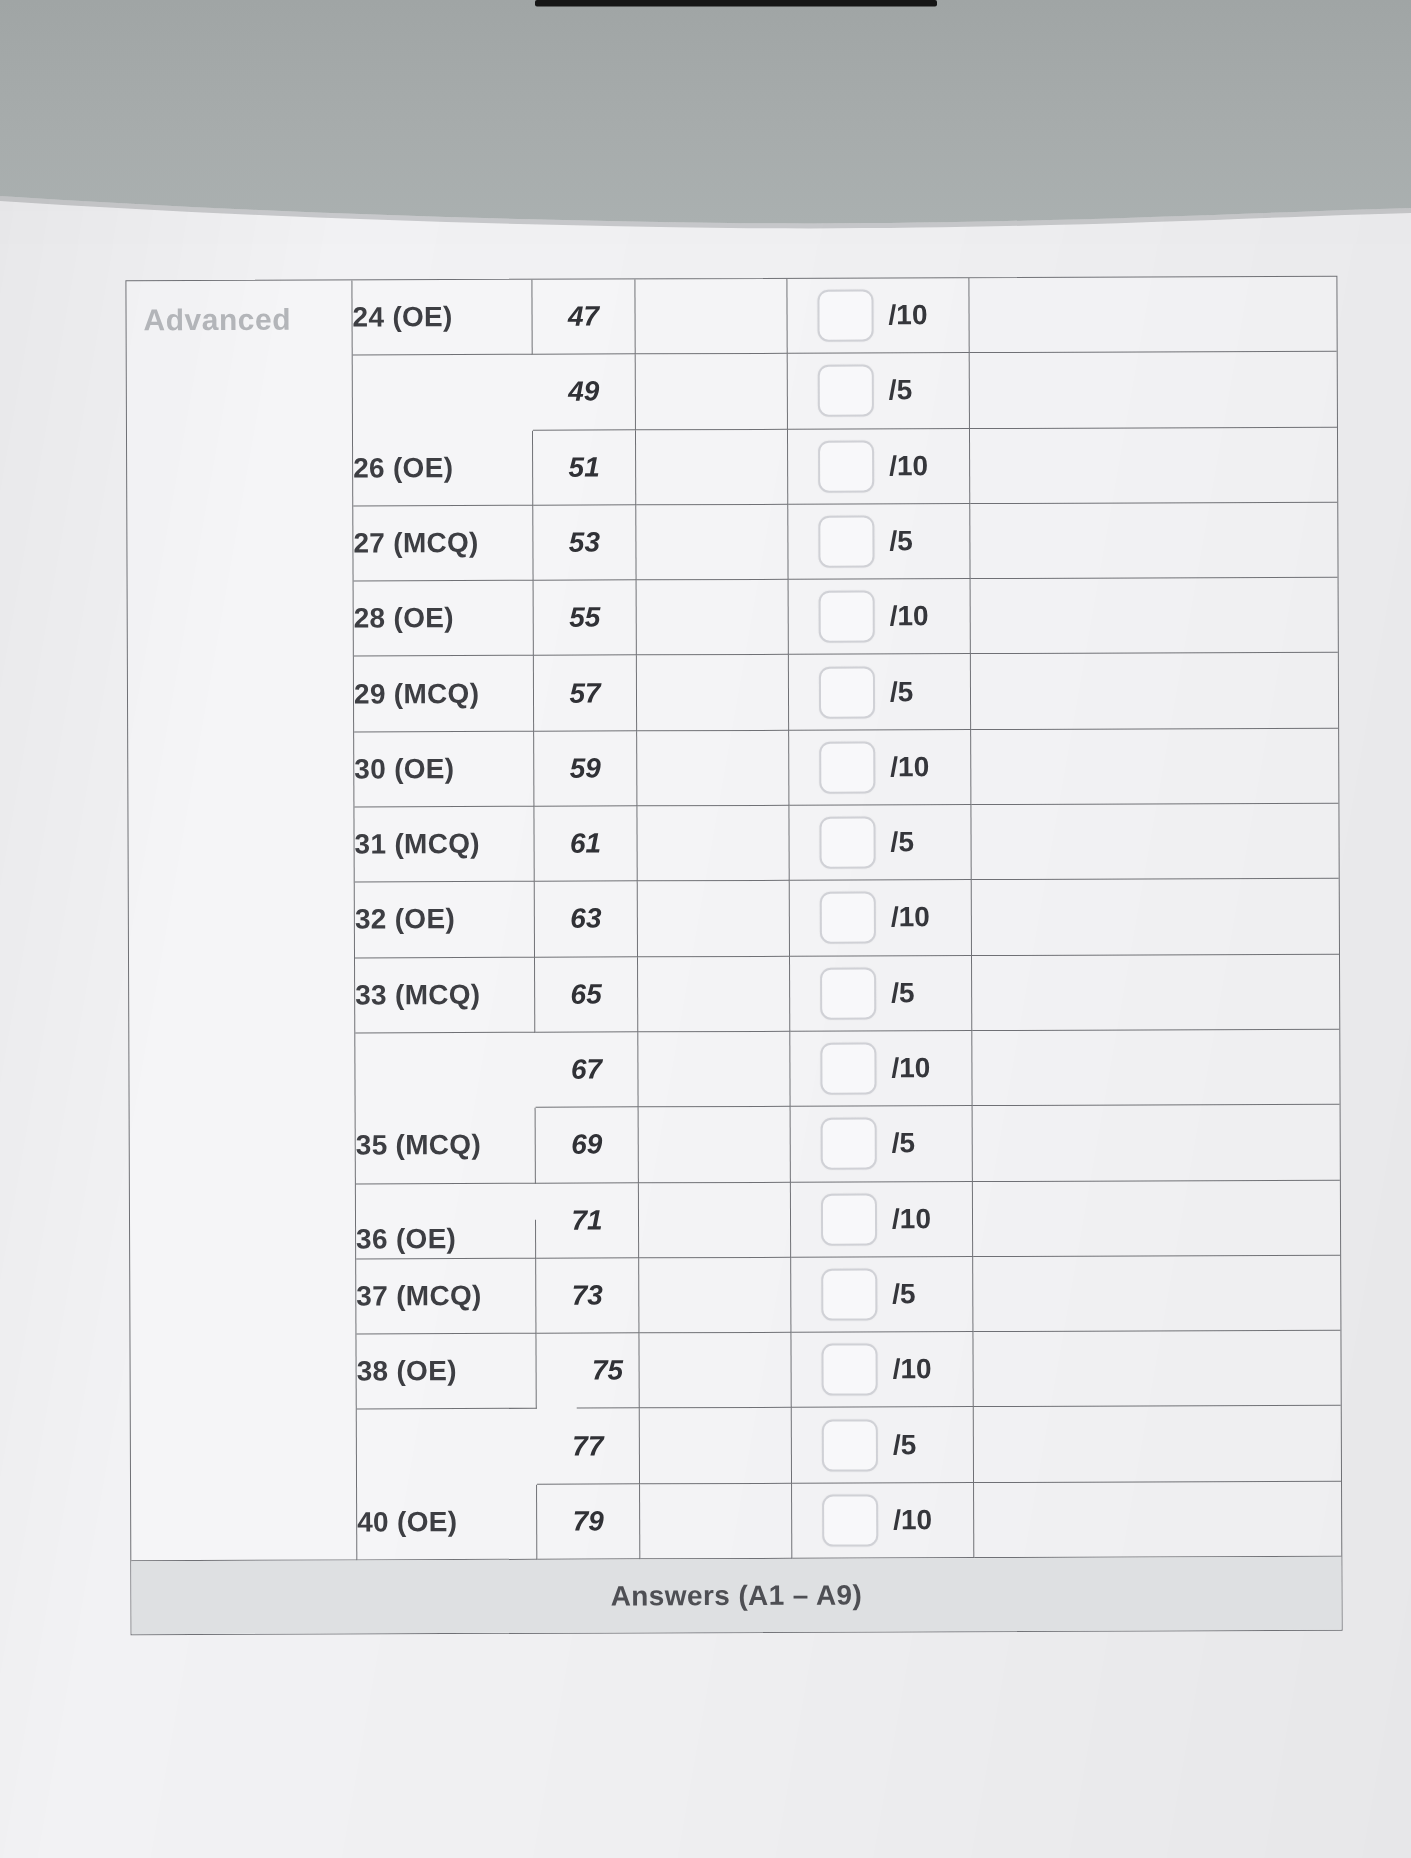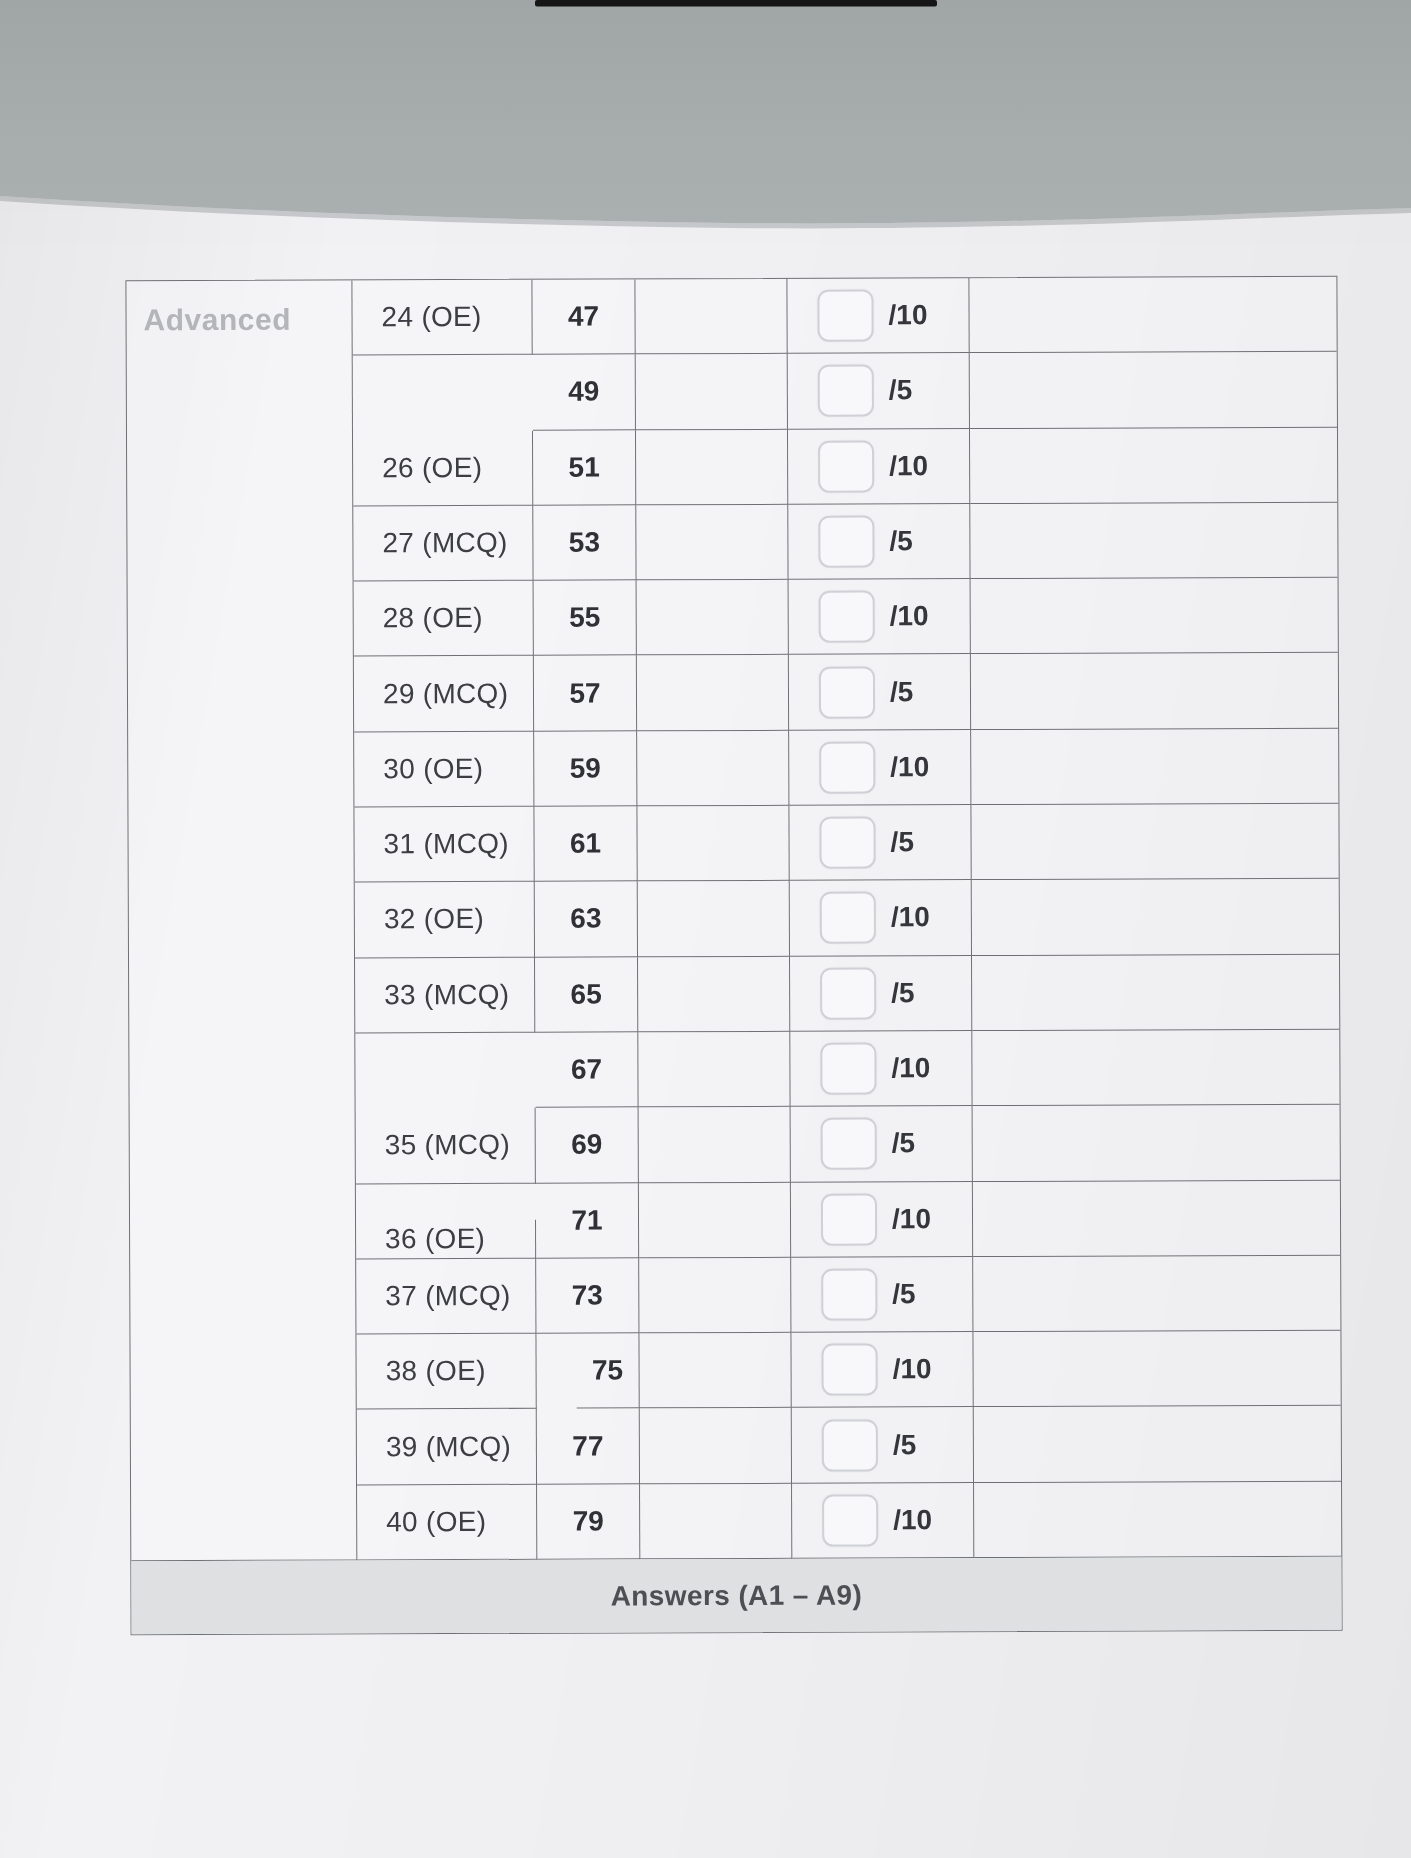--- a/index.html
+++ b/index.html
@@ -42,30 +42,29 @@
     border-bottom:1.5px solid var(--line);
     align-items:flex-start;
     padding:22px 0 0 17px;
     font-size:30px;font-weight:700;letter-spacing:0.5px;
     color:#b3b5b9;
   }
   .q-cell{
     grid-column:2;
     border-right:1.5px solid var(--line);
     border-bottom:1.5px solid var(--line);
-    padding-left:29px;
-    font-size:28px;font-weight:400;letter-spacing:0.3px;
+    font-size:28px;font-weight:700;letter-spacing:0.3px;
     color:#3d3e43;
   }
   .p-cell{
     grid-column:3;
     border-right:1.5px solid var(--line);
     border-bottom:1.5px solid var(--line);
     justify-content:center;
-    font-size:28px;font-weight:600;
+    font-size:28px;font-style:italic;font-weight:600;
     color:#303136;
   }
   .b1-cell{
     grid-column:4;
     border-right:1.5px solid var(--line);
     border-bottom:1.5px solid var(--line);
   }
   .s-cell{
     grid-column:5;
     border-right:1.5px solid var(--line);
@@ -214,21 +213,20 @@
       </div>
       <div class="c b2-cell" style="grid-row: 14;"></div>
       <div class="c q-cell" style="grid-row: 15;">38 (OE)</div>
       <div class="c p-cell" style="grid-row: 15; margin-left: 40px;">75</div>
       <div class="c b1-cell" style="grid-row: 15;"></div>
       <div class="c s-cell" style="grid-row: 15;">
         <span class="score-box"></span>
         <span>/10</span>
       </div>
       <div class="c b2-cell" style="grid-row: 15;"></div>
-      <div class="c q-cell" style="grid-row: 16;">39 (MCQ)</div>
       <div class="c p-cell" style="grid-row: 16;">77</div>
       <div class="c b1-cell" style="grid-row: 16;"></div>
       <div class="c s-cell" style="grid-row: 16;">
         <span class="score-box"></span>
         <span>/5</span>
       </div>
       <div class="c b2-cell" style="grid-row: 16;"></div>
       <div class="c q-cell" style="grid-row: 17;">40 (OE)</div>
       <div class="c p-cell" style="grid-row: 17;">79</div>
       <div class="c b1-cell" style="grid-row: 17;"></div>

